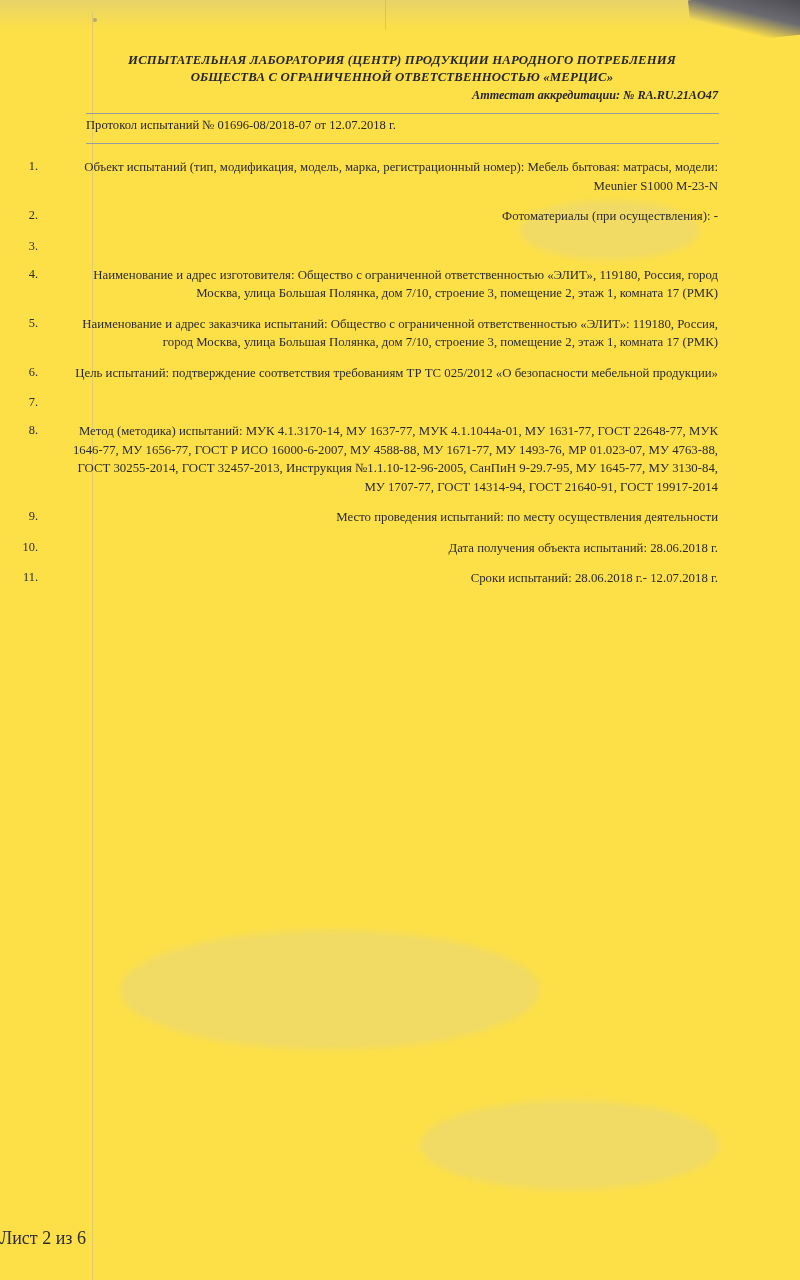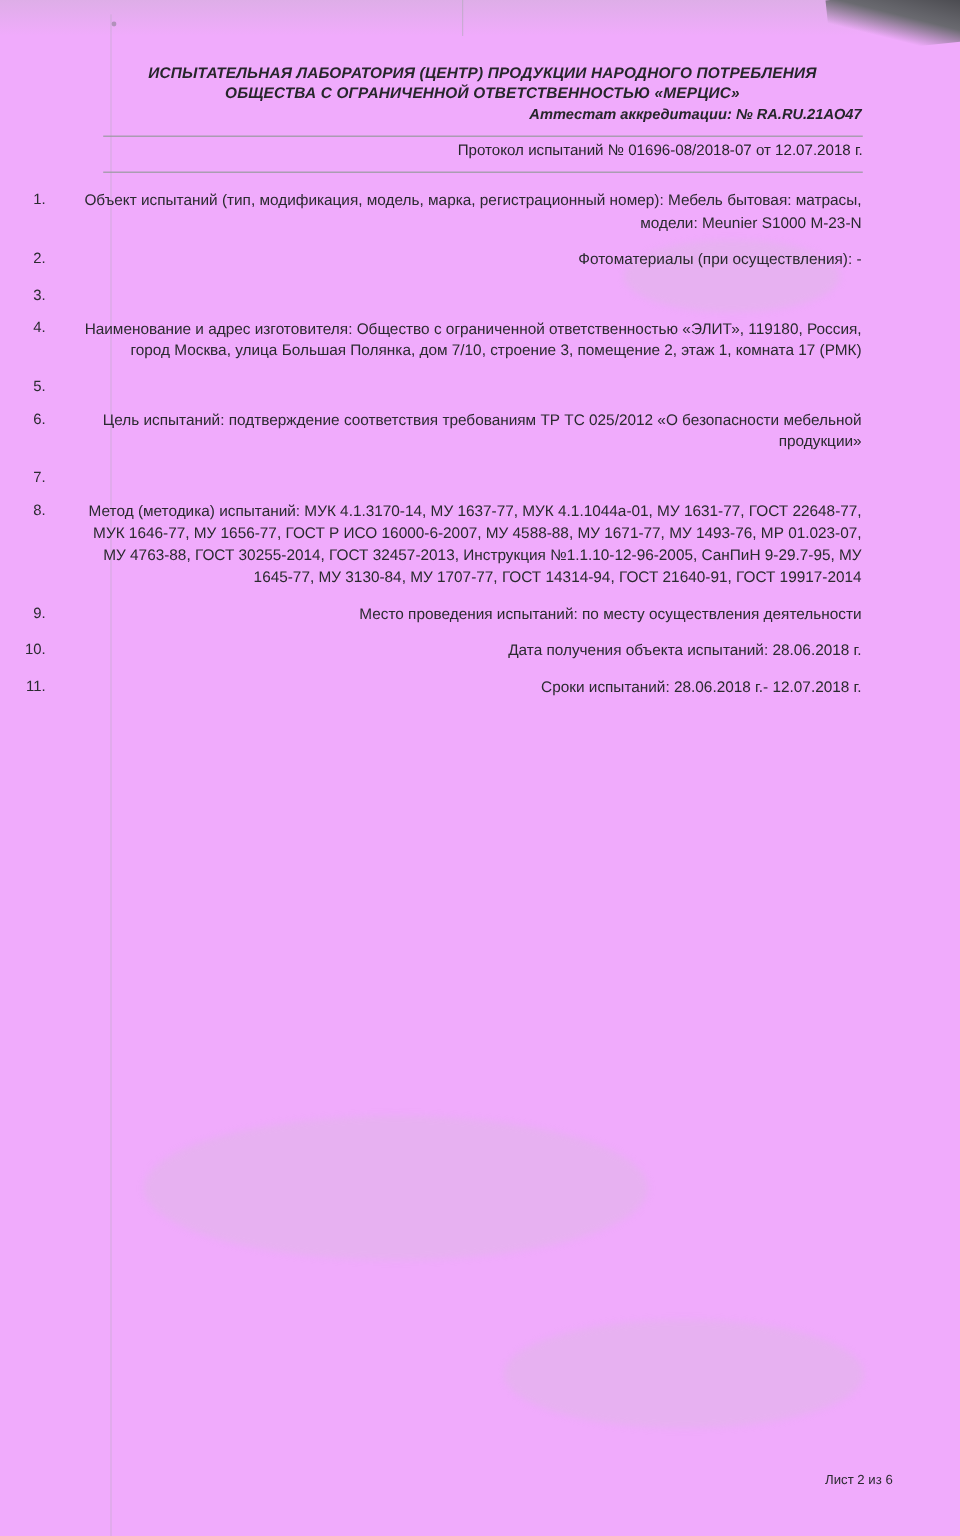--- a/index.html
+++ b/index.html
@@ -4,23 +4,23 @@
 <style>
   html, body {
     margin: 0;
     padding: 0;
     background: #ffffff;
   }
   .page {
     position: relative;
     width: 800px;
     height: 1280px;
-    background: #f0abfc;
+    background: #fde047;
     overflow: hidden;
-    font-family: Liberation Sans, sans-serif;
+    font-family: Liberation Serif, serif;
     color: #2a2a2e;
   }
   
   .scan-shadow-top {
     position: absolute;
     top: 0; left: 0; right: 0;
     height: 30px;
     background: linear-gradient(to bottom, rgba(180,180,185,0.30), rgba(255,255,255,0));
     pointer-events: none;
   }
@@ -92,21 +92,21 @@
     height: 1px;
     background: #9a9aa0;
   }
   .rule.r1 { top: 113px; }
   .rule.r2 { top: 143px; }
   .protocol {
     position: absolute;
     top: 118px;
     left: 86px;
     width: 633px;
-    text-align: right;
+    text-align: left;
     font-size: 12.6px;
     color: #26262b;
   }
 
   
   .items {
     position: absolute;
     top: 158px;
     left: 0;
     width: 800px;
@@ -134,22 +134,22 @@
     color: #2a2a2f;
     text-align: right;
   }
 
   
   .footer {
     position: absolute;
     top: 1228px;
     left: 0;
     width: 744px;
-    text-align: right;
-    font-size: 11px;
+    text-align: left;
+    font-size: 18px;
     color: #2a2a2f;
   }
 </style>
 </head>
 <body>
 
 <div class="page">
 
   <div class="scan-shadow-top"></div>
   <div class="scan-corner"></div>
@@ -186,20 +186,21 @@
       <div class="num">3.</div>
     </div>
 
     <div class="item">
       <div class="num">4.</div>
       <div class="body">Наименование и адрес изготовителя: Общество с ограниченной ответственностью «ЭЛИТ», 119180, Россия, город Москва, улица Большая Полянка, дом 7/10, строение 3, помещение 2, этаж 1, комната 17 (РМК)</div>
     </div>
 
     <div class="item">
       <div class="num">5.</div>
+      <div class="body">Наименование и адрес заказчика испытаний: Общество с ограниченной ответственностью «ЭЛИТ»: 119180, Россия, город Москва, улица Большая Полянка, дом 7/10, строение 3, помещение 2, этаж 1, комната 17 (РМК)</div>
     </div>
 
     <div class="item">
       <div class="num">6.</div>
       <div class="body">Цель испытаний: подтверждение соответствия требованиям ТР ТС 025/2012 «О безопасности мебельной продукции»</div>
     </div>
 
     <div class="item">
       <div class="num">7.</div>
     </div>

